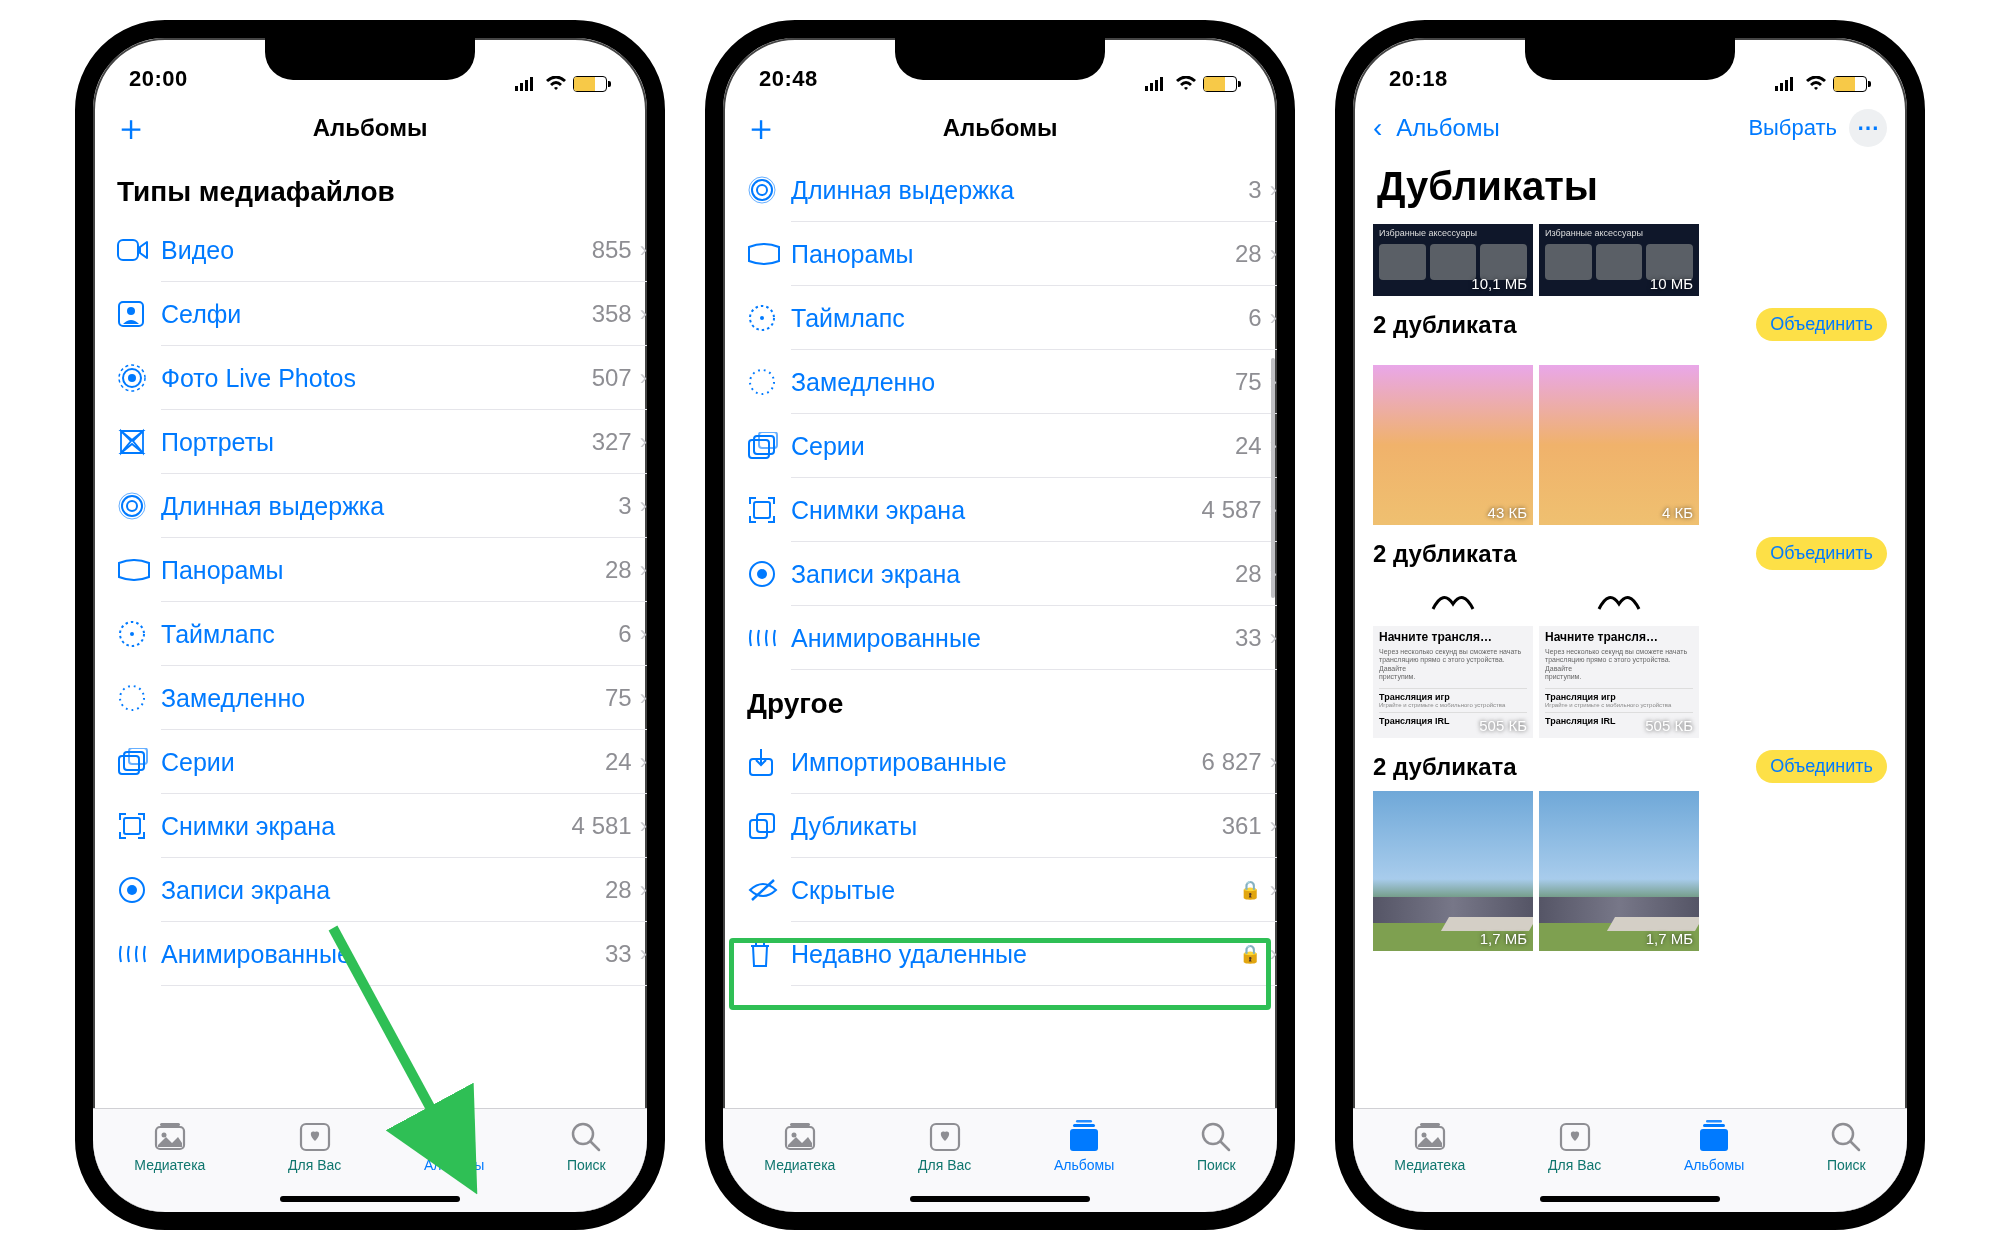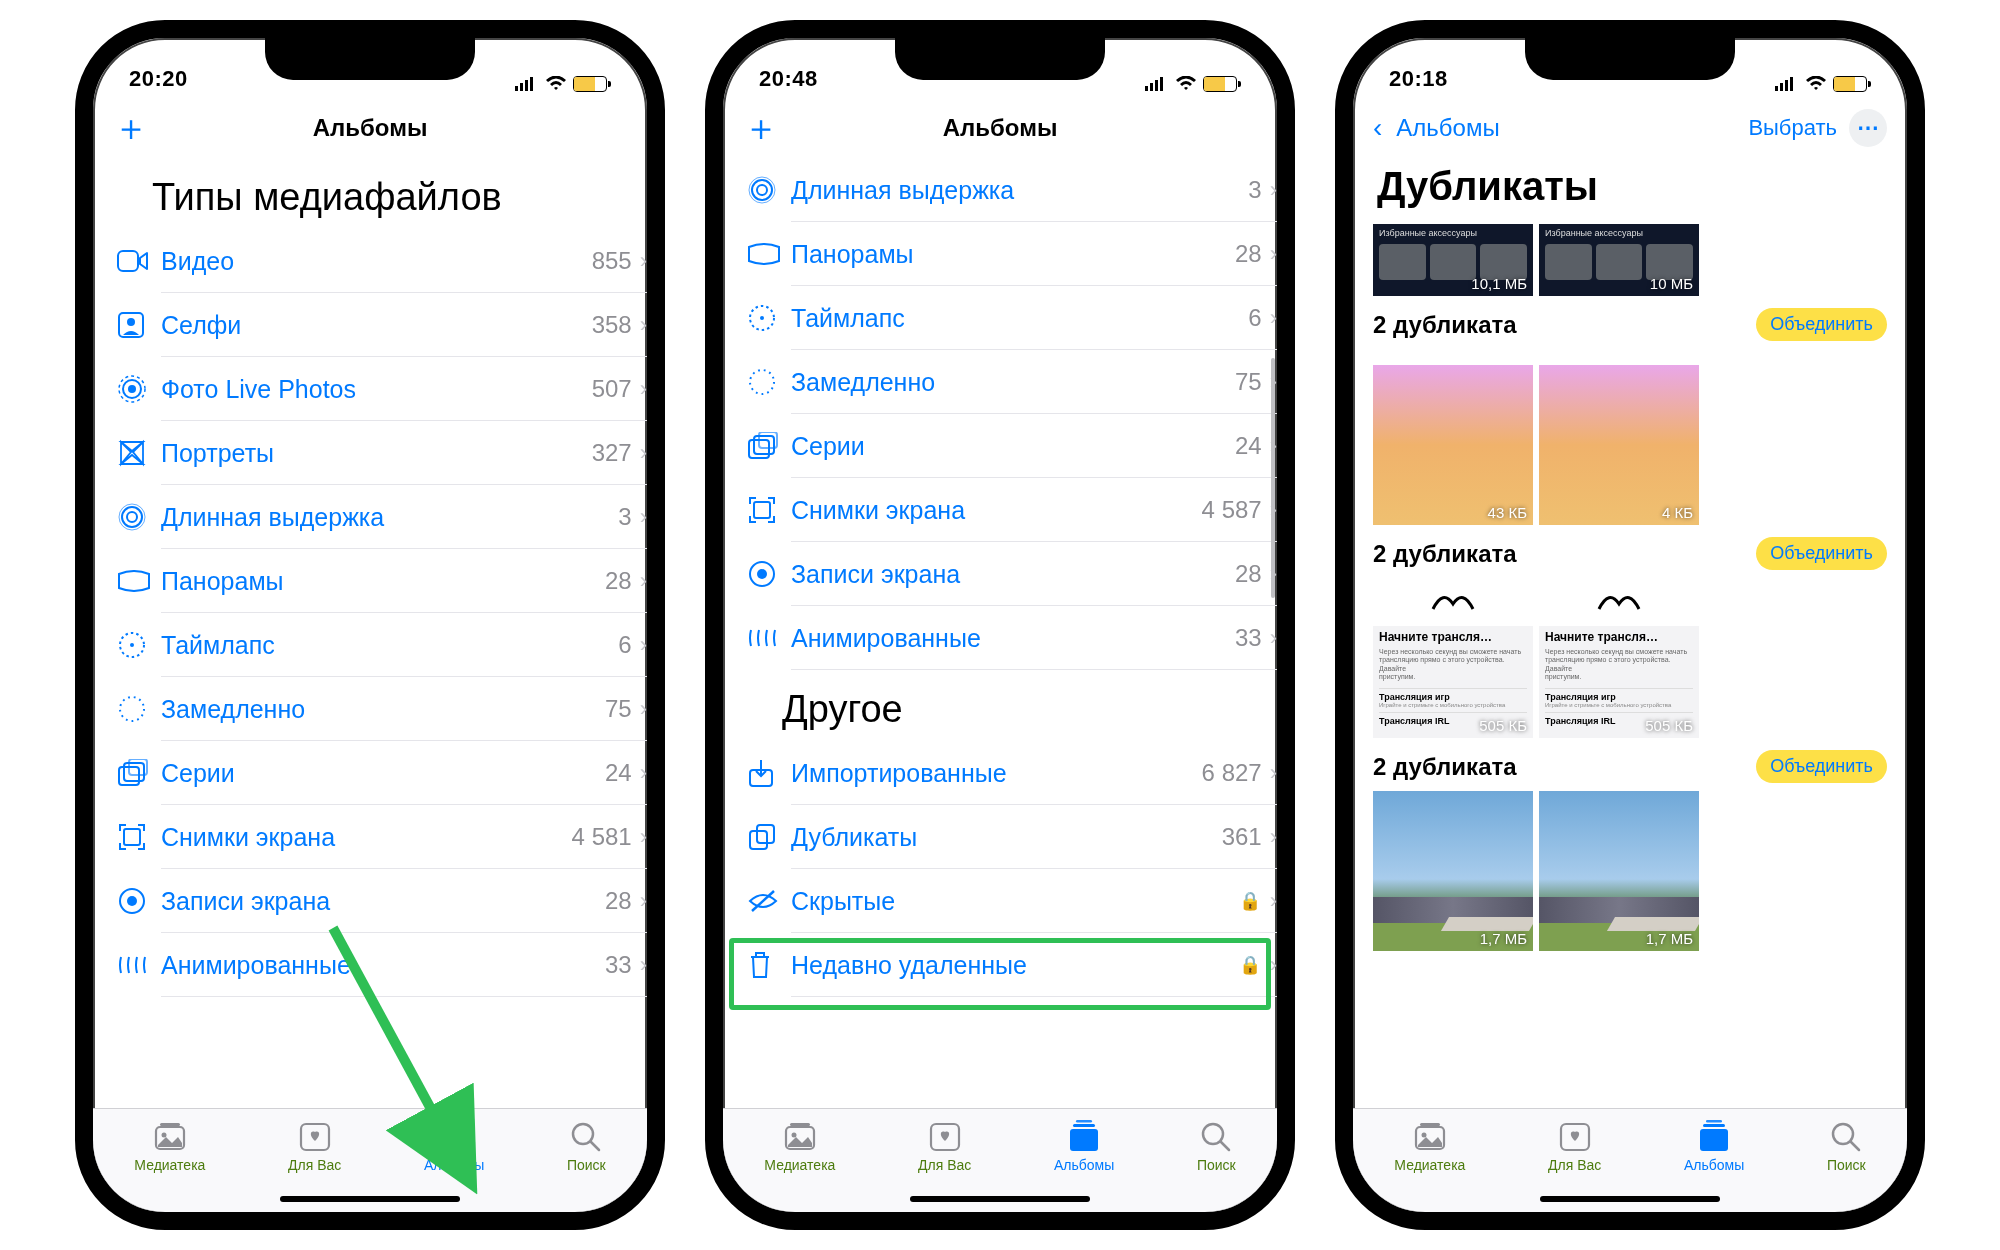--- a/index.html
+++ b/index.html
@@ -18,31 +18,31 @@
   .nav-title-center { position:absolute; left:0; right:0; text-align:center; font-size:24px; font-weight:600; color:#000;}
   .nav-left, .nav-right { position:relative; z-index:2; display:flex; align-items:center; gap:12px;}
   .plus { font-size:36px; color:#007aff; font-weight:300; line-height:1;}
   .back-link { color:#007aff; font-size:24px; display:flex; align-items:center;}
   .back-chevron { font-size:28px; margin-right:2px;}
   .select-btn { color:#007aff; font-size:22px;}
   .more-btn { width:38px; height:38px; border-radius:50%; background:#eef0f2; display:flex; align-items:center; justify-content:center; color:#007aff; font-size:22px; font-weight:bold;}
   .big-title { font-size:40px; font-weight:700; padding: 6px 24px 10px;}
   .content { position:absolute; top:120px; bottom:104px; left:0; right:0; overflow:hidden;}
   .content3 { position:absolute; top:186px; bottom:104px; left:0; right:0; overflow:hidden;}
-  .section-header { font-size:38px; font-weight:400; padding: 18px 24px 10px; margin-left: 35px;}
+  .section-header { font-size:28px; font-weight:700; padding: 18px 24px 10px;}
   .list { padding-left: 24px;}
   .row { display:flex; align-items:center; height:64px; position:relative; padding-right:0;}
   .row-icon-box { width:44px; flex:none; display:flex; align-items:center; justify-content:flex-start;}
   .row-icon { color:#007aff; }
   .row-label { flex:1; font-size:25px; color:#007aff; overflow:hidden; white-space:nowrap;}
   .row-count { font-size:24px; color:#8e8e93; margin-right:8px;}
   .row-chevron { color:#c7c7cc; font-size:22px;}
   .row-divider { position:absolute; bottom:0; left:44px; right:0; height:1px; background:#e5e5ea;}
   .tabbar { position:absolute; bottom:0; left:0; right:0; height:104px; border-top:1px solid #d0d0d4; background:#f9f9fb; display:flex; justify-content:space-around; padding-top:8px;}
-  .tab { display:flex; flex-direction:column; align-items:center; gap:2px; color:#4d7c0f;}
+  .tab { display:flex; flex-direction:column; align-items:center; gap:2px; color:#0f766e;}
   .tab.active { color:#007aff;}
   .tab-icon { height:38px; display:flex; align-items:center; justify-content:center;}
   .tab-label { font-size:14px;}
   .home-ind { position:absolute; bottom:10px; left:50%; transform:translateX(-50%); width:180px; height:6px; background:#000; border-radius:4px;}
   .arrow { position:absolute; pointer-events:none; z-index:50;}
   .green-box { position:absolute; border:5px solid #2fbf55; border-radius:4px; z-index:40;}
   
   .dup-row-head { display:flex; align-items:center; justify-content:space-between; padding: 12px 20px 8px; gap: 36px;}
   .dup-title { font-size:24px; font-weight:600;}
   .merge-btn { background:#fde047; color:#007aff; font-size:18px; padding:6px 14px; border-radius:18px;}
@@ -60,21 +60,21 @@
   svg { display:block; }
 </style>
 </head>
 <body>
 
 <div class="stage">
 
 <div class="phone">
   <div class="notch"></div>
   <div class="statusbar">
-    <div class="time">20:20</div>
+    <div class="time">20:00</div>
     <div class="status-icons">
       <svg class="cell" width="24" height="14">
             <rect x="0" y="9" width="3" height="5" fill="#000"></rect>
             <rect x="5" y="6" width="3" height="8" fill="#000"></rect>
             <rect x="10" y="3" width="3" height="11" fill="#000"></rect>
             <rect x="15" y="0" width="3" height="14" fill="#000"></rect>
           </svg>
       <svg class="wifi" width="22" height="16">
             <path d="M11 14 L13 12 Q11 10 9 12 Z M5 8 Q11 2 17 8 L15 10 Q11 6 7 10 Z M1 4 Q11 -5 21 4 L19 6 Q11 -1 3 6 Z" fill="#000"></path>
           </svg>

